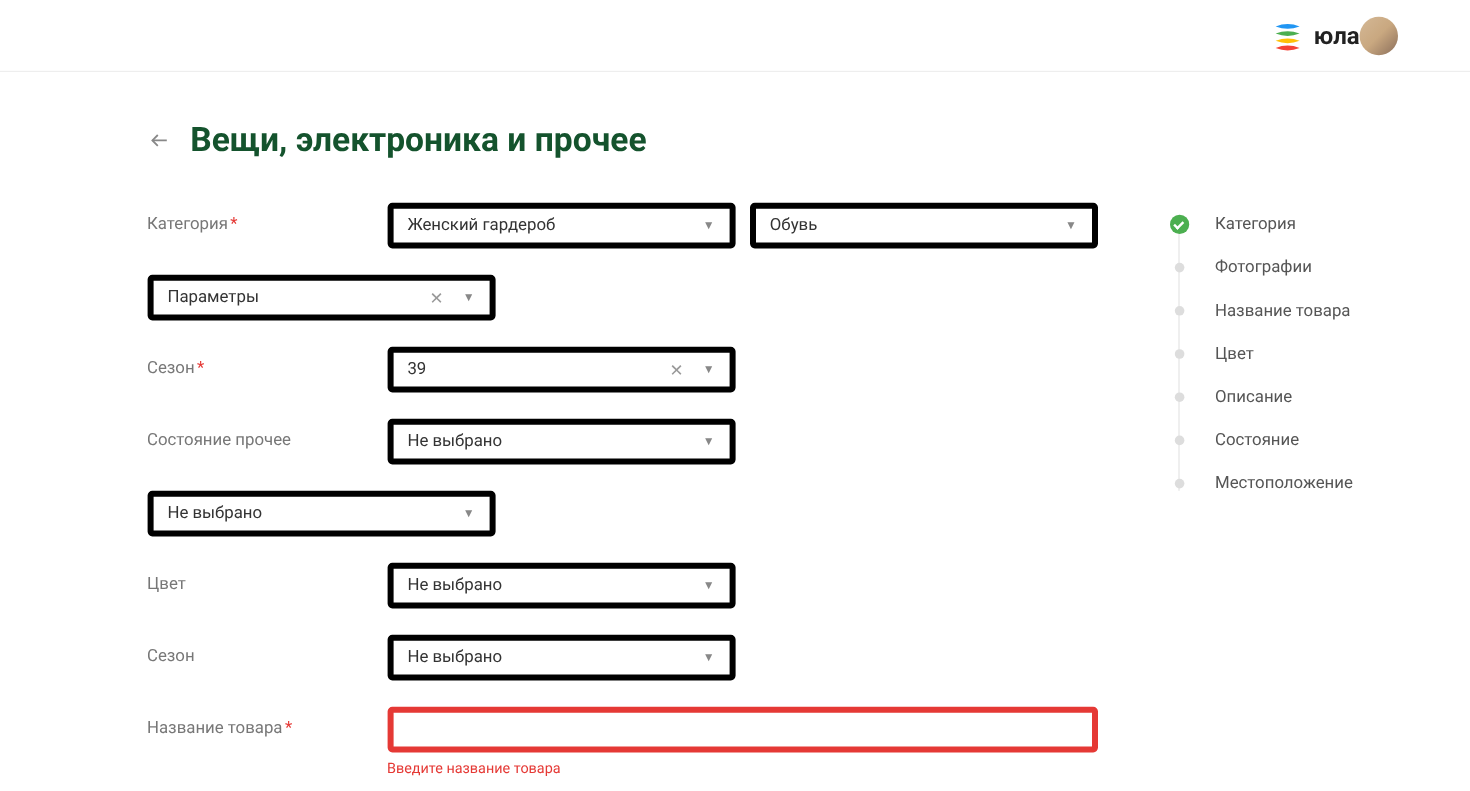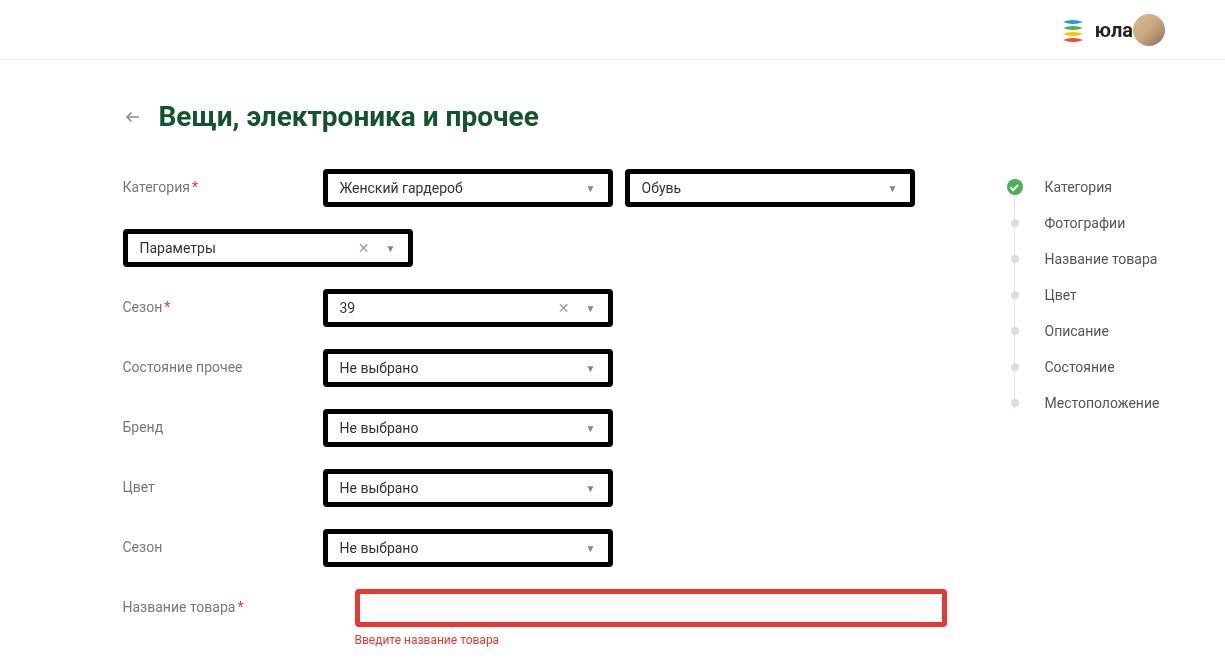--- a/index.html
+++ b/index.html
@@ -140,21 +140,20 @@
       color: #e53935;
       font-size: 12px;
       margin-top: 6px;
       display:block;
       width: 100%;
     }
     .form-controls-col {
       flex:1;
       display:flex;
       flex-direction:column;
-      margin-left:32px;
     }
 
     
     .steps {
       list-style: none;
       position: relative;
     }
     .steps::before {
       content: '';
       position: absolute;
@@ -285,23 +284,20 @@
         </div>
         <div class="form-controls">
           <div class="select-box select-narrow">
             <span>Не выбрано</span>
             <span class="caret">▼</span>
           </div>
         </div>
       </div>
 
       <div class="form-row">
-        <div class="form-label">
-          <span>Бренд</span>
-        </div>
         <div class="form-controls">
           <div class="select-box select-narrow">
             <span>Не выбрано</span>
             <span class="caret">▼</span>
           </div>
         </div>
       </div>
 
       <div class="form-row">
         <div class="form-label">

